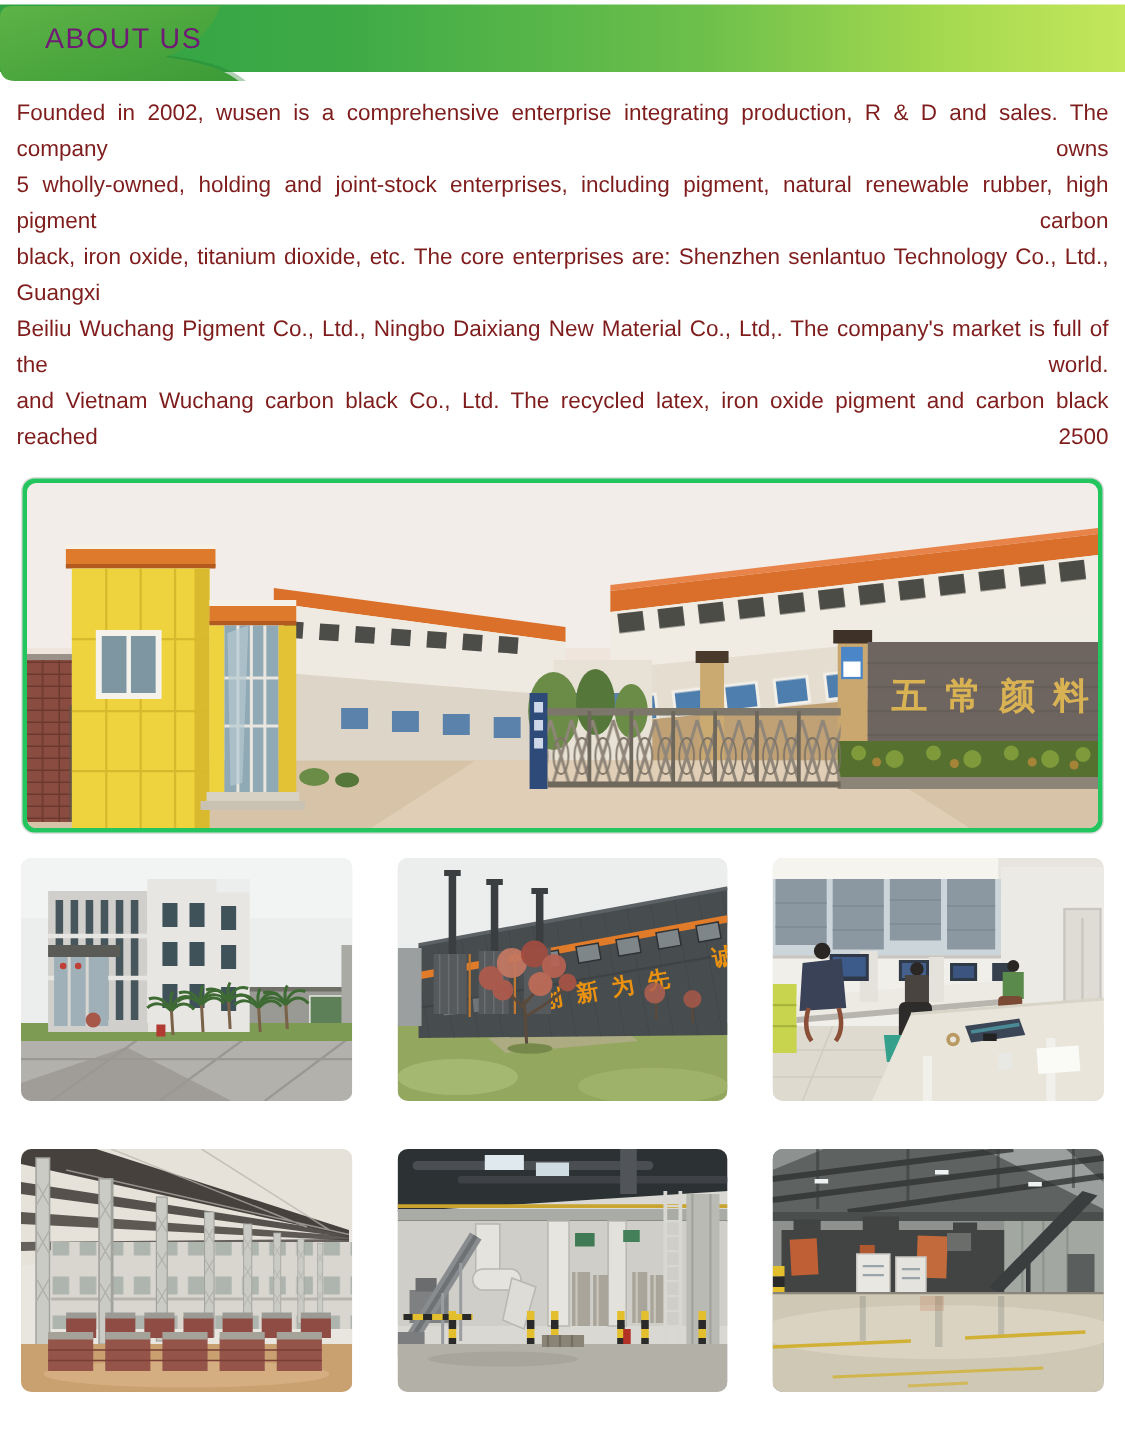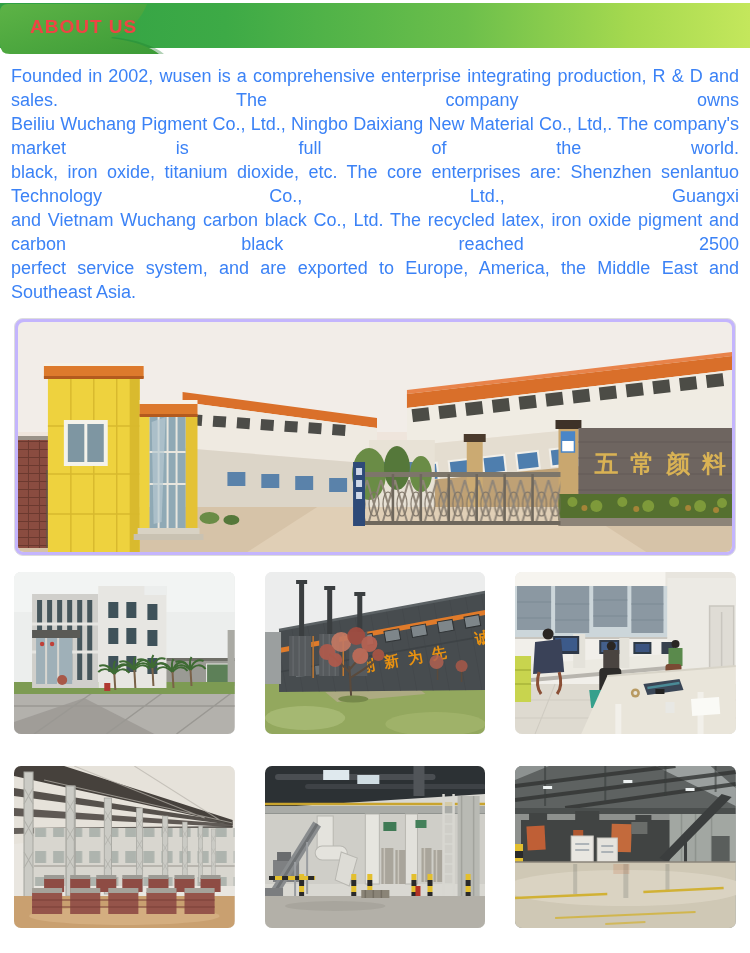--- a/index.html
+++ b/index.html
@@ -7,31 +7,31 @@
   body { width:750px; font-family:"Liberation Sans", sans-serif; color:#3e3e3e; }
   .page { width:750px; min-height:953px; background:#fff; padding-bottom:54px; }
 
   
   .hdr { position:relative; height:55px; }
   .hdr-banner { position:absolute; left:0; top:3px; width:750px; height:45px;
     background:linear-gradient(90deg,#2fa044 0%,#3daa46 30%,#6cbf4b 62%,#a5d94f 84%,#c4e75c 100%); }
   .hdr-tab { position:absolute; left:0; top:4px; width:172px; height:50px; }
   .hdr-tab svg { position:absolute; inset:0; width:100%; height:100%; }
   .hdr-tab-title { position:absolute; left:30px; top:0; height:46px; line-height:46px;
-    color:#ef4444; font-size:19px; font-weight:bold; letter-spacing:1px; }
+    color:#701a75; font-size:19px; font-weight:normal; letter-spacing:1px; }
 
   
   .about { padding:9px 11px 10px 11px; }
-  .about-line { font-size:18px; line-height:24px; color:#3b82f6;
+  .about-line { font-size:15px; line-height:24px; color:#7f1d1d;
     text-align:justify; text-align-last:justify; }
   .about-line.last { text-align-last:left; }
 
   
   .main-photo { margin:4px 14px 0 14px; border:1px solid #ddd; border-radius:9px;
-    padding:3px; background:#c4b5fd; }
+    padding:3px; background:#22c55e; }
   .main-photo svg { display:block; width:100%; height:230px; border-radius:6px; }
 
   .photo-grid { margin:16px 14px 0 14px; display:grid;
     grid-template-columns:repeat(3,1fr); gap:32px 30px; }
   .thumb { border-radius:7px; overflow:hidden; background:#fff;
     box-shadow:0 0 0 1px #ececec inset; }
   .thumb svg { display:block; width:100%; height:162px; }
 
   svg text { font-family:"DejaVu Sans", sans-serif; }
 </style>
@@ -52,24 +52,24 @@
         </defs>
         <path d="M112,33 C138,36 155,42 164,50 L145,50 C138,43 126,38 106,36 Z" fill="#1f7c2b" opacity="0.35"></path>
         <path d="M8,0 H147 C141,15 131,27 110,34 C134,37 151,43 159,50 L10,50 Q0,50 0,40 V8 Q0,0 8,0 Z" fill="url(#tabg)"></path>
       </svg>
       <span class="hdr-tab-title">ABOUT US</span>
     </div>
   </header>
 
   <section class="about">
     <div class="about-line">Founded in 2002, wusen is a comprehensive enterprise integrating production, R &amp; D and sales. The company owns</div>
+    <div class="about-line">5 wholly-owned, holding and joint-stock enterprises, including pigment, natural renewable rubber, high pigment carbon</div>
+    <div class="about-line">black, iron oxide, titanium dioxide, etc. The core enterprises are: Shenzhen senlantuo Technology Co., Ltd., Guangxi</div>
     <div class="about-line">Beiliu Wuchang Pigment Co., Ltd., Ningbo Daixiang New Material Co., Ltd,. The company's market is full of the world.</div>
-    <div class="about-line">black, iron oxide, titanium dioxide, etc. The core enterprises are: Shenzhen senlantuo Technology Co., Ltd., Guangxi</div>
     <div class="about-line">and Vietnam Wuchang carbon black Co., Ltd. The recycled latex, iron oxide pigment and carbon black reached 2500</div>
-    <div class="about-line last">perfect service system, and are exported to Europe, America, the Middle East and Southeast Asia.</div>
   </section>
 
   <figure class="main-photo">
     <svg viewBox="0 0 716 230" preserveAspectRatio="none">
       <defs>
         <pattern id="s1winrow" width="27" height="40" patternUnits="userSpaceOnUse" patternTransform="rotate(-6.6)">
           <rect width="27" height="40" fill="#f0ece3"></rect>
             <rect x="4" y="12" width="17" height="13" fill="#4c4c46"></rect>
         </pattern>
         <pattern id="s1bluerow" width="34" height="44" patternUnits="userSpaceOnUse" patternTransform="rotate(-6.6)">

